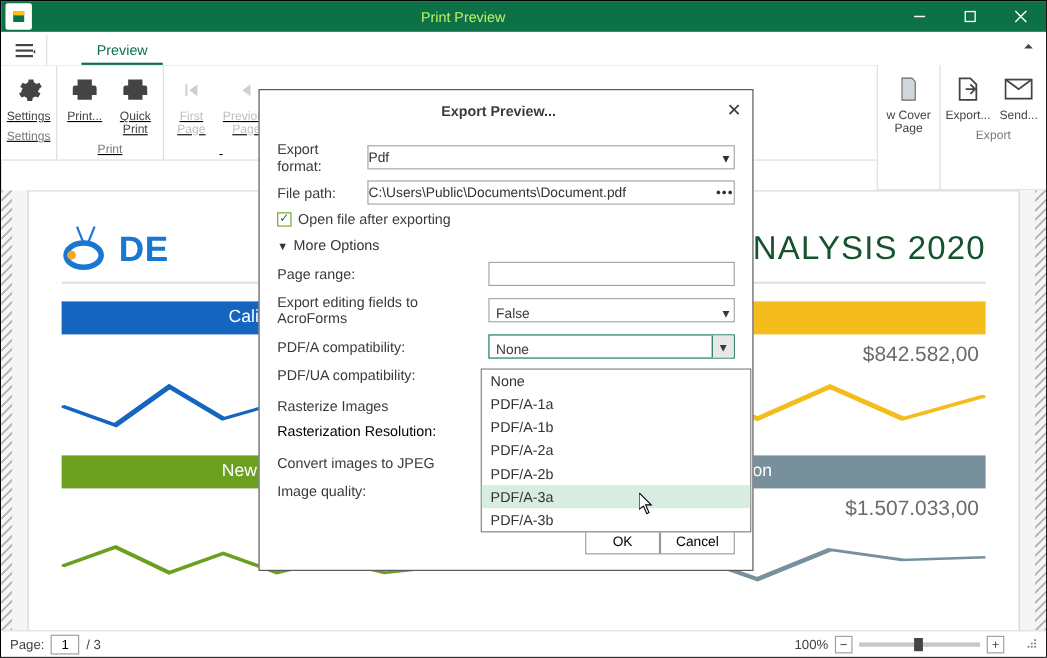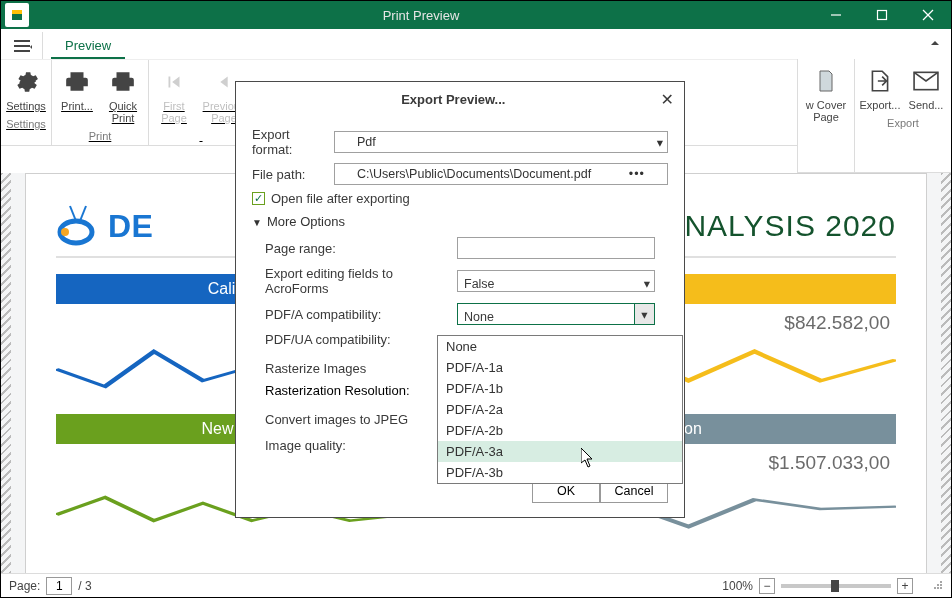--- a/index.html
+++ b/index.html
@@ -1,27 +1,27 @@
 <!DOCTYPE html>
 <html><head>
 <meta charset="utf-8">
 <style>
 * { margin: 0; padding: 0; box-sizing: border-box; font-family: "Segoe UI", Tahoma, sans-serif; }
 html, body { overflow: hidden; }
 body { width: 952px; height: 598px; background: #fff; position: relative; border: 1px solid #000; }
 
-.titlebar { height: 28px; background: #0d7148; display: flex; align-items: center; color: #e5e5e5; font-size: 13px; }
+.titlebar { height: 28px; background: #0d7148; display: flex; align-items: center; color: #bef264; font-size: 13px; }
 .titlebar .app-icon { width: 24px; height: 24px; margin-left: 4px; background: #fff; display:flex; align-items:center; justify-content:center; font-size:12px; color:#0d7148; border-radius:2px; }
 .titlebar .title { flex: 1; text-align: center; }
 .titlebar .win-btns { display: flex; }
 .titlebar .win-btn { width: 46px; height: 28px; display: flex; align-items: center; justify-content: center; cursor: pointer; }
 .titlebar .win-btn svg { stroke: #fff; fill: none; }
 
 .ribbon-area { background: #fff; border-bottom: 1px solid #dcdcdc; }
-.tabstrip { height: 30px; display: flex; align-items: flex-end; padding-left: 4px; position: relative; }
+.tabstrip { height: 30px; display: flex; align-items: flex-end; padding-left: 4px; position: relative; gap: 23px; }
 .filetab { width: 38px; height: 27px; display:flex; align-items:center; justify-content:center; border-right:1px solid #dcdcdc; }
 .filetab svg { fill:#444; }
 .tab { padding: 5px 14px 4px; font-size: 13px; color: #0d7148; border-bottom: 2px solid #0d7148; margin-left: 8px; }
 .collapse-caret { position:absolute; right:10px; top:6px; cursor:pointer; }
 .collapse-caret svg { fill:#444; }
 
 .ribbon-buttons { display: flex; border-top: 1px solid #eee; text-decoration: underline; }
 .rgroup { border-right: 1px solid #dcdcdc; padding: 4px 2px 0; display:flex; flex-direction:column; align-items:center; }
 .rgroup .row { display:flex; }
 .rbtn { width: 46px; display:flex; flex-direction:column; align-items:center; font-size:11px; color:#444; padding: 2px 1px 4px; cursor:pointer; text-align:center; line-height:1.1; gap:2px; }
@@ -60,28 +60,28 @@
 .zbtn { width:16px;height:16px;border:1px solid #999;display:flex;align-items:center;justify-content:center;cursor:pointer;font-size:12px;line-height:1; }
 
 
 .dialog { position:absolute; left:234px; top:80px; width:450px; background:#fff; border:1px solid #4a4a4a; box-shadow:none; z-index:10; font-size:13px; color:#3a3a3a; }
 .dialog-header { display:flex; align-items:center; padding:8px 10px; }
 .dialog-title { flex:1; text-align:center; font-weight:600; }
 .dialog-close { cursor:pointer; font-size:16px; }
 .dialog-body { padding: 4px 16px 12px; }
 .form-row { display:flex; align-items:center; margin:6px 0; gap:8px; }
 .form-row label { width:74px; }
-.combo, .textinput { flex:1; height:22px; border:1px solid #a0a0a0; display:flex; align-items:center; padding:0 22px; font-size:12.5px; color:#333; background:#fff; position:relative; }
+.combo, .textinput { flex:1; height:22px; border:1px solid #a0a0a0; display:flex; align-items:center; padding:0 0; font-size:12.5px; color:#333; background:#fff; position:relative; }
 .combo .caret { position:absolute; right:4px; }
 .textinput .ellip { margin-left:auto; letter-spacing:1px; }
 .chk { display:flex; align-items:center; gap:6px; margin:6px 0; }
 .chk .box { width:13px;height:13px;border:1px solid #6aa01e;display:flex;align-items:center;justify-content:center;color:#0d7148;font-size:11px;line-height:1; }
 .more-head { margin:8px 0; font-size:13px; color:#333; }
 .more-head::before { content:"▼"; font-size:10px; margin-right:5px; }
-.opt-row { display:flex; align-items:center; margin:7px 13px; gap:8px; }
+.opt-row { display:flex; align-items:center; margin:7px 0; gap:8px; }
 .opt-row .olabel { width:184px; }
 .opt-row .olabel.disabled { color:#000000; }
 .opt-field { flex:1; }
 .plain-input { height:22px; border:1px solid #a0a0a0; width:100%; }
 .select-box { height:22px; border:1px solid #a0a0a0; width:100%; display:flex; align-items:flex-end; padding:0 6px; font-size:12.5px; position:relative; }
 .select-box .caret { position:absolute; right:4px; }
 .select-box.active { border-color:#0d7148; }
 .select-box.active .caret-bg { position:absolute; right:0; top:0; bottom:0; width:20px; background:#e8e8e8; border-left:1px solid #0d7148; display:flex;align-items:center;justify-content:center; }
 .muted-box { height:22px; width:100%; border:1px solid #a0a0a0; display:flex; align-items:center; padding:0 6px; font-size:12.5px; color:#b2b2b2; }
 .dlg-buttons { display:flex; justify-content:flex-end; padding: 4px 16px 14px; }

